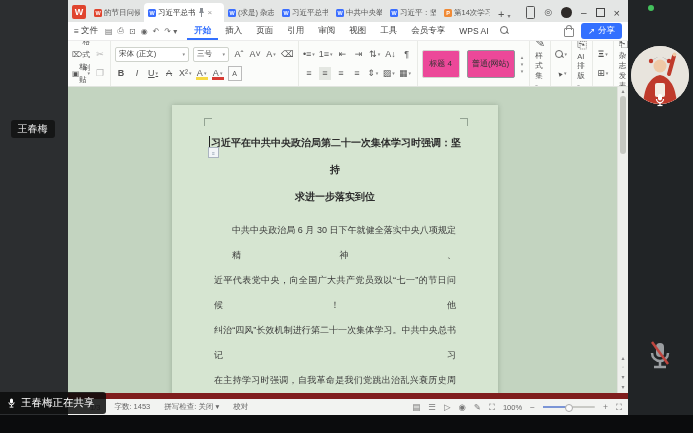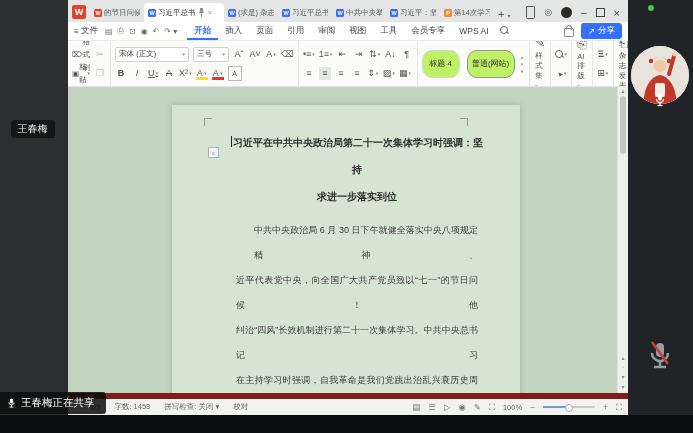--- a/index.html
+++ b/index.html
@@ -71,32 +71,32 @@
   .rrow{display:flex;align-items:center;gap:4px;height:15px;}
   .ric{min-width:12px;height:13px;display:flex;align-items:center;justify-content:center;color:#555;
     font-size:9px;line-height:13px;}
   .ric .dd{font-size:5px;color:#888;margin-left:1px;}
   .ric.gray{color:#b5b5b5;}
   .combo{border:1px solid #cfd3cc;background:#fff;border-radius:2px;height:13px;display:flex;align-items:center;
     justify-content:space-between;padding:0 3px;font-size:7.5px;color:#444;}
   .combo .dd{font-size:5px;color:#888;}
   .u-bar{text-decoration:underline;}
   .hl-y{box-shadow:inset 0 -3px 0 #f6d944;} .hl-r{box-shadow:inset 0 -3px 0 #d83b33;}
-  .stylebox{border:1px solid #d4d7d1;background:#bef264;border-radius:10px;height:26px;display:flex;
+  .stylebox{border:1px solid #d4d7d1;background:#ec4899;border-radius:2px;height:26px;display:flex;
     align-items:center;justify-content:center;font-size:8px;color:#333;}
   .stylebox.sel{border:1px solid #8f979b;}
   .stackbtn{display:flex;flex-direction:column;align-items:center;justify-content:center;gap:2px;
     padding:2px 5px;border-right:1px solid #e8eae6;font-size:7.5px;color:#555;}
   .stackbtn .big{font-size:12px;line-height:12px;}
   .arrcol{display:flex;flex-direction:column;justify-content:center;font-size:5px;color:#888;gap:1px;padding:0 2px;}
 
   
   .docarea{position:relative;flex:1;background:#c3d4c0;overflow:hidden;}
   .page{position:absolute;left:104px;top:18px;width:326px;height:296px;background:#d6e5d1;
-    box-shadow:0 0 5px rgba(40,60,40,.25);overflow:hidden;padding-left:22px;}
+    box-shadow:0 0 5px rgba(40,60,40,.25);overflow:hidden;}
   .cmark{position:absolute;width:7px;height:7px;}
   .cmark.l{border-left:1px solid #93a393;border-top:1px solid #93a393;left:32px;top:13px;}
   .cmark.r{border-right:1px solid #93a393;border-top:1px solid #93a393;left:288px;top:13px;}
   .para-handle{position:absolute;left:36px;top:42px;width:9px;height:9px;border:1px solid #aab4c0;background:#f2f5f8;
     display:flex;align-items:center;justify-content:center;font-size:5px;color:#8899aa;}
   .dtitle{margin-top:24px;padding:0 36px;text-align:center;font-weight:bold;font-size:10px;
     line-height:27px;color:#2d2d2d;}
   .caret{display:inline-block;width:1px;height:11px;background:#222;vertical-align:-1px;margin-right:1px;}
   .dbody{margin-top:8px;padding:0 42px;font-size:9px;line-height:25px;color:#3b3b3b;}
   .dline{text-align:justify;text-align-last:justify;}

